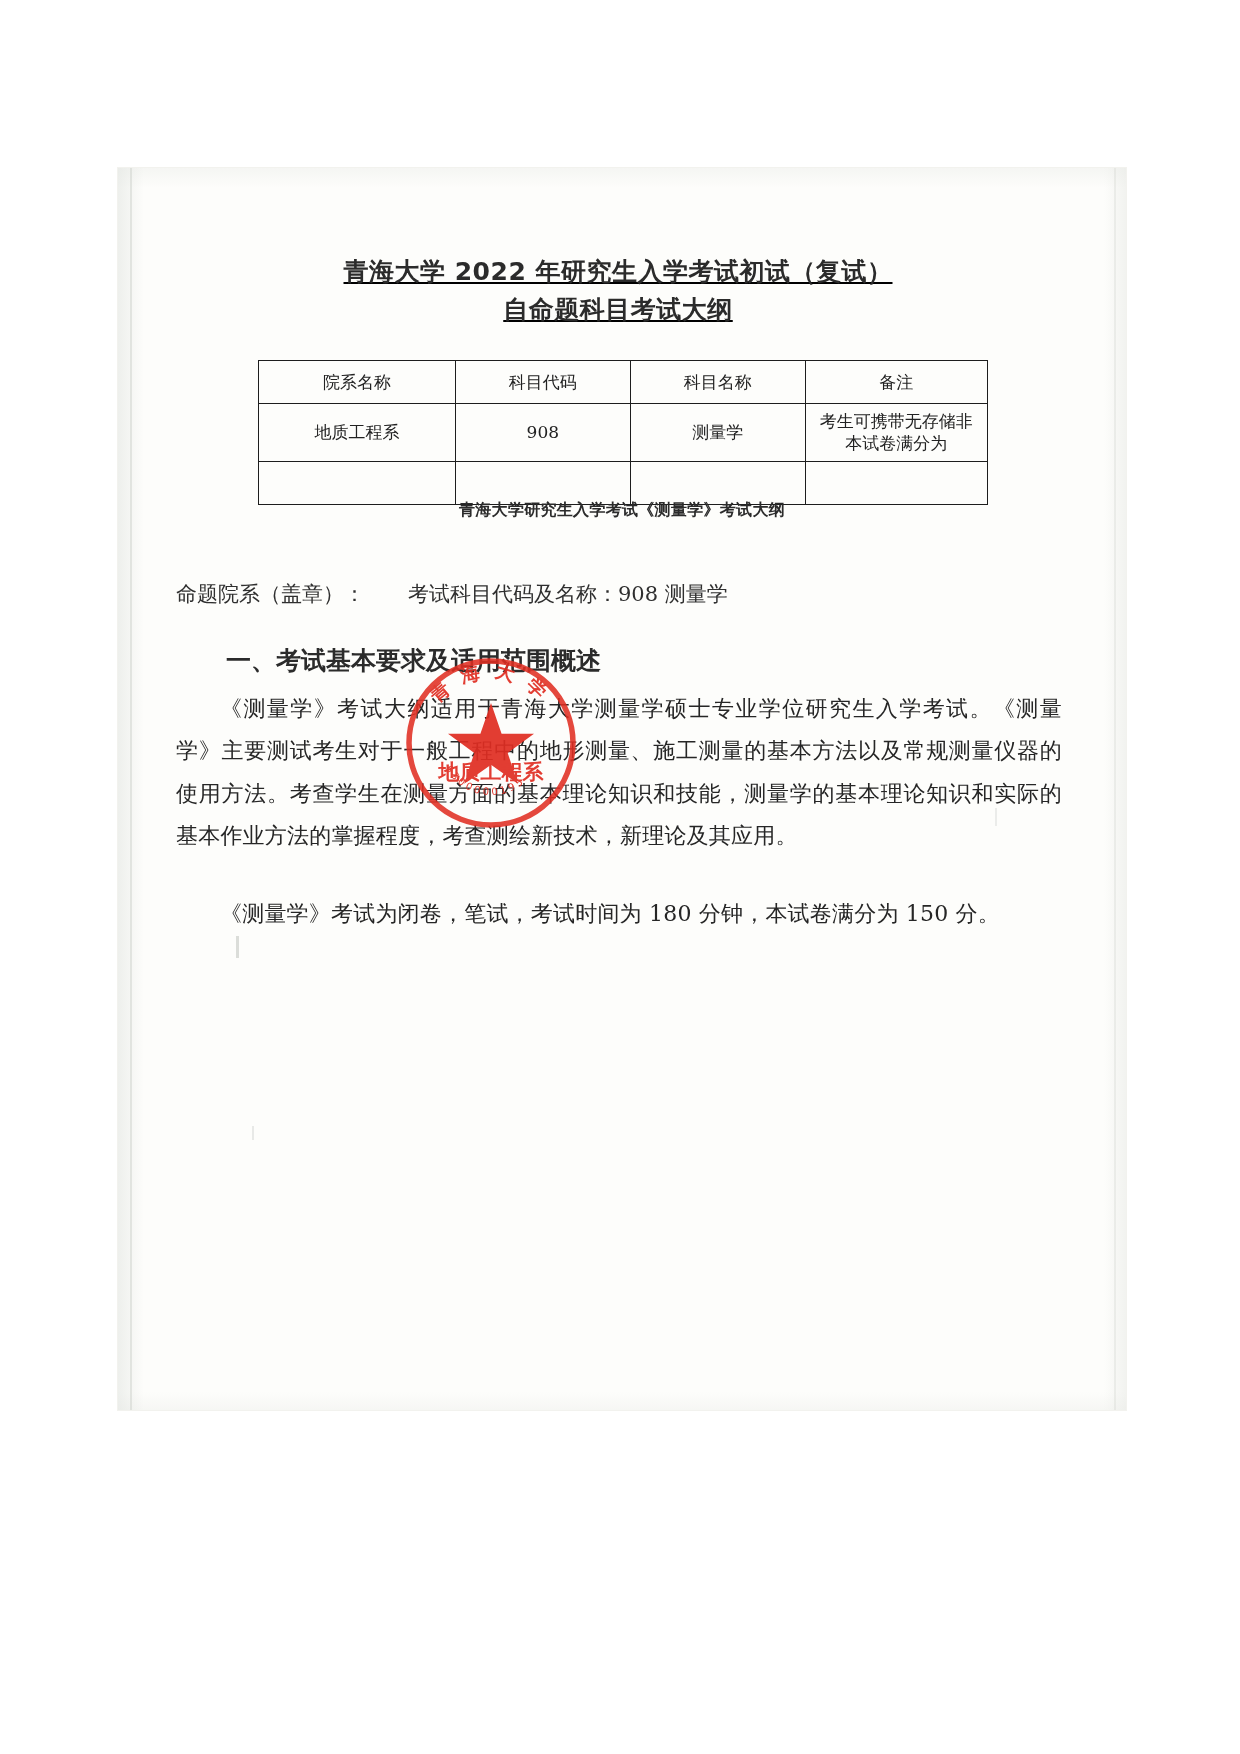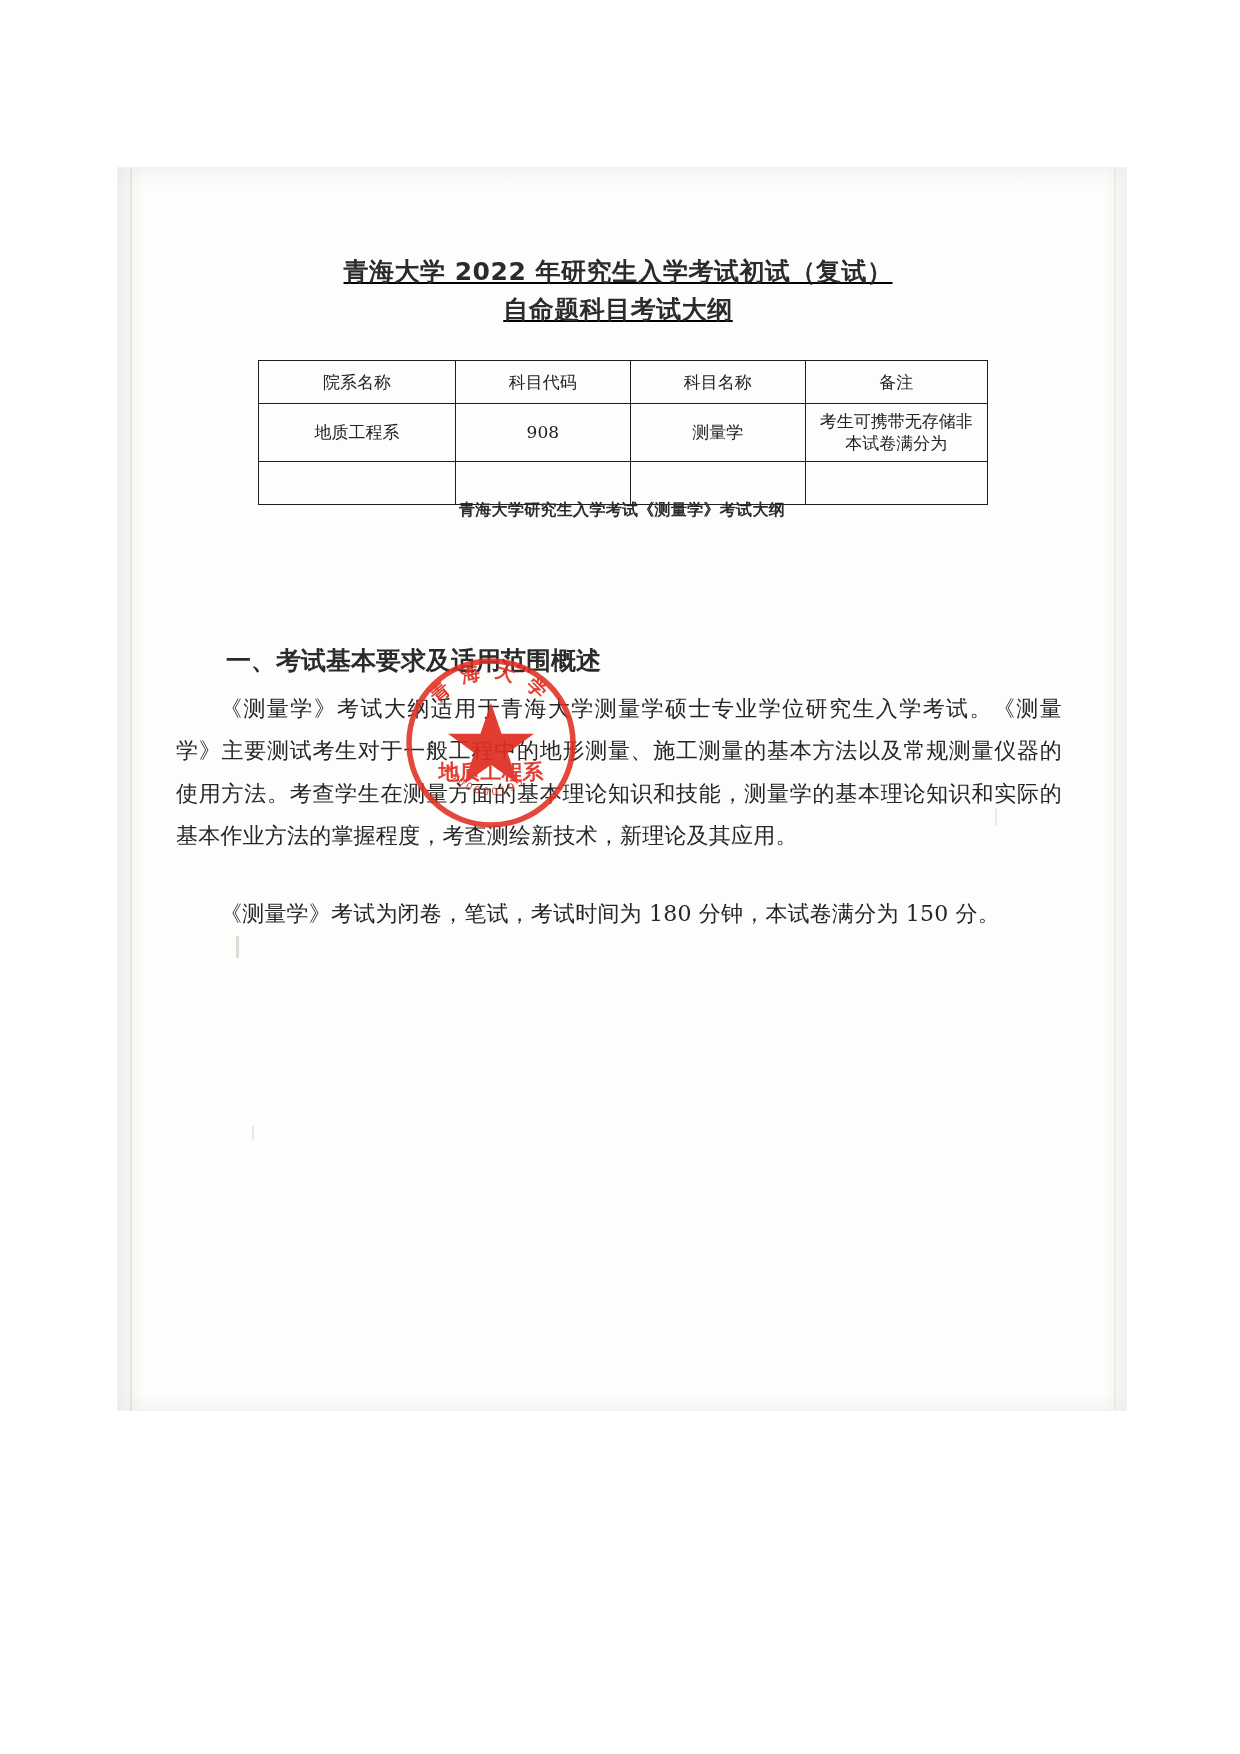--- a/index.html
+++ b/index.html
@@ -242,20 +242,24 @@
             <td></td>
             <td></td>
             <td></td>
           </tr>
         </tbody>
       </table>
     </div>
 
     <div id="sub-heading">青海大学研究生入学考试《测量学》考试大纲</div>
 
+    <div id="meta-row">
+      <div class="meta-left">命题院系（盖章）：</div>
+      <div class="meta-right">考试科目代码及名称：908 测量学</div>
+    </div>
 
     <div id="body-text">
       <div class="sec-head">一、考试基本要求及适用范围概述</div>
       <p class="para">《测量学》考试大纲适用于青海大学测量学硕士专业学位研究生入学考试。《测量学》主要测试考生对于一般工程中的地形测量、施工测量的基本方法以及常规测量仪器的使用方法。考查学生在测量方面的基本理论知识和技能，测量学的基本理论知识和实际的基本作业方法的掌握程度，考查测绘新技术，新理论及其应用。</p>
       <div class="gap-md"></div>
       <p class="para">《测量学》考试为闭卷，笔试，考试时间为 180 分钟，本试卷满分为 150 分。</p>
     </div>
 
     <div id="seal">
       <svg viewBox="0 0 176 176" width="176" height="176" aria-hidden="true">

